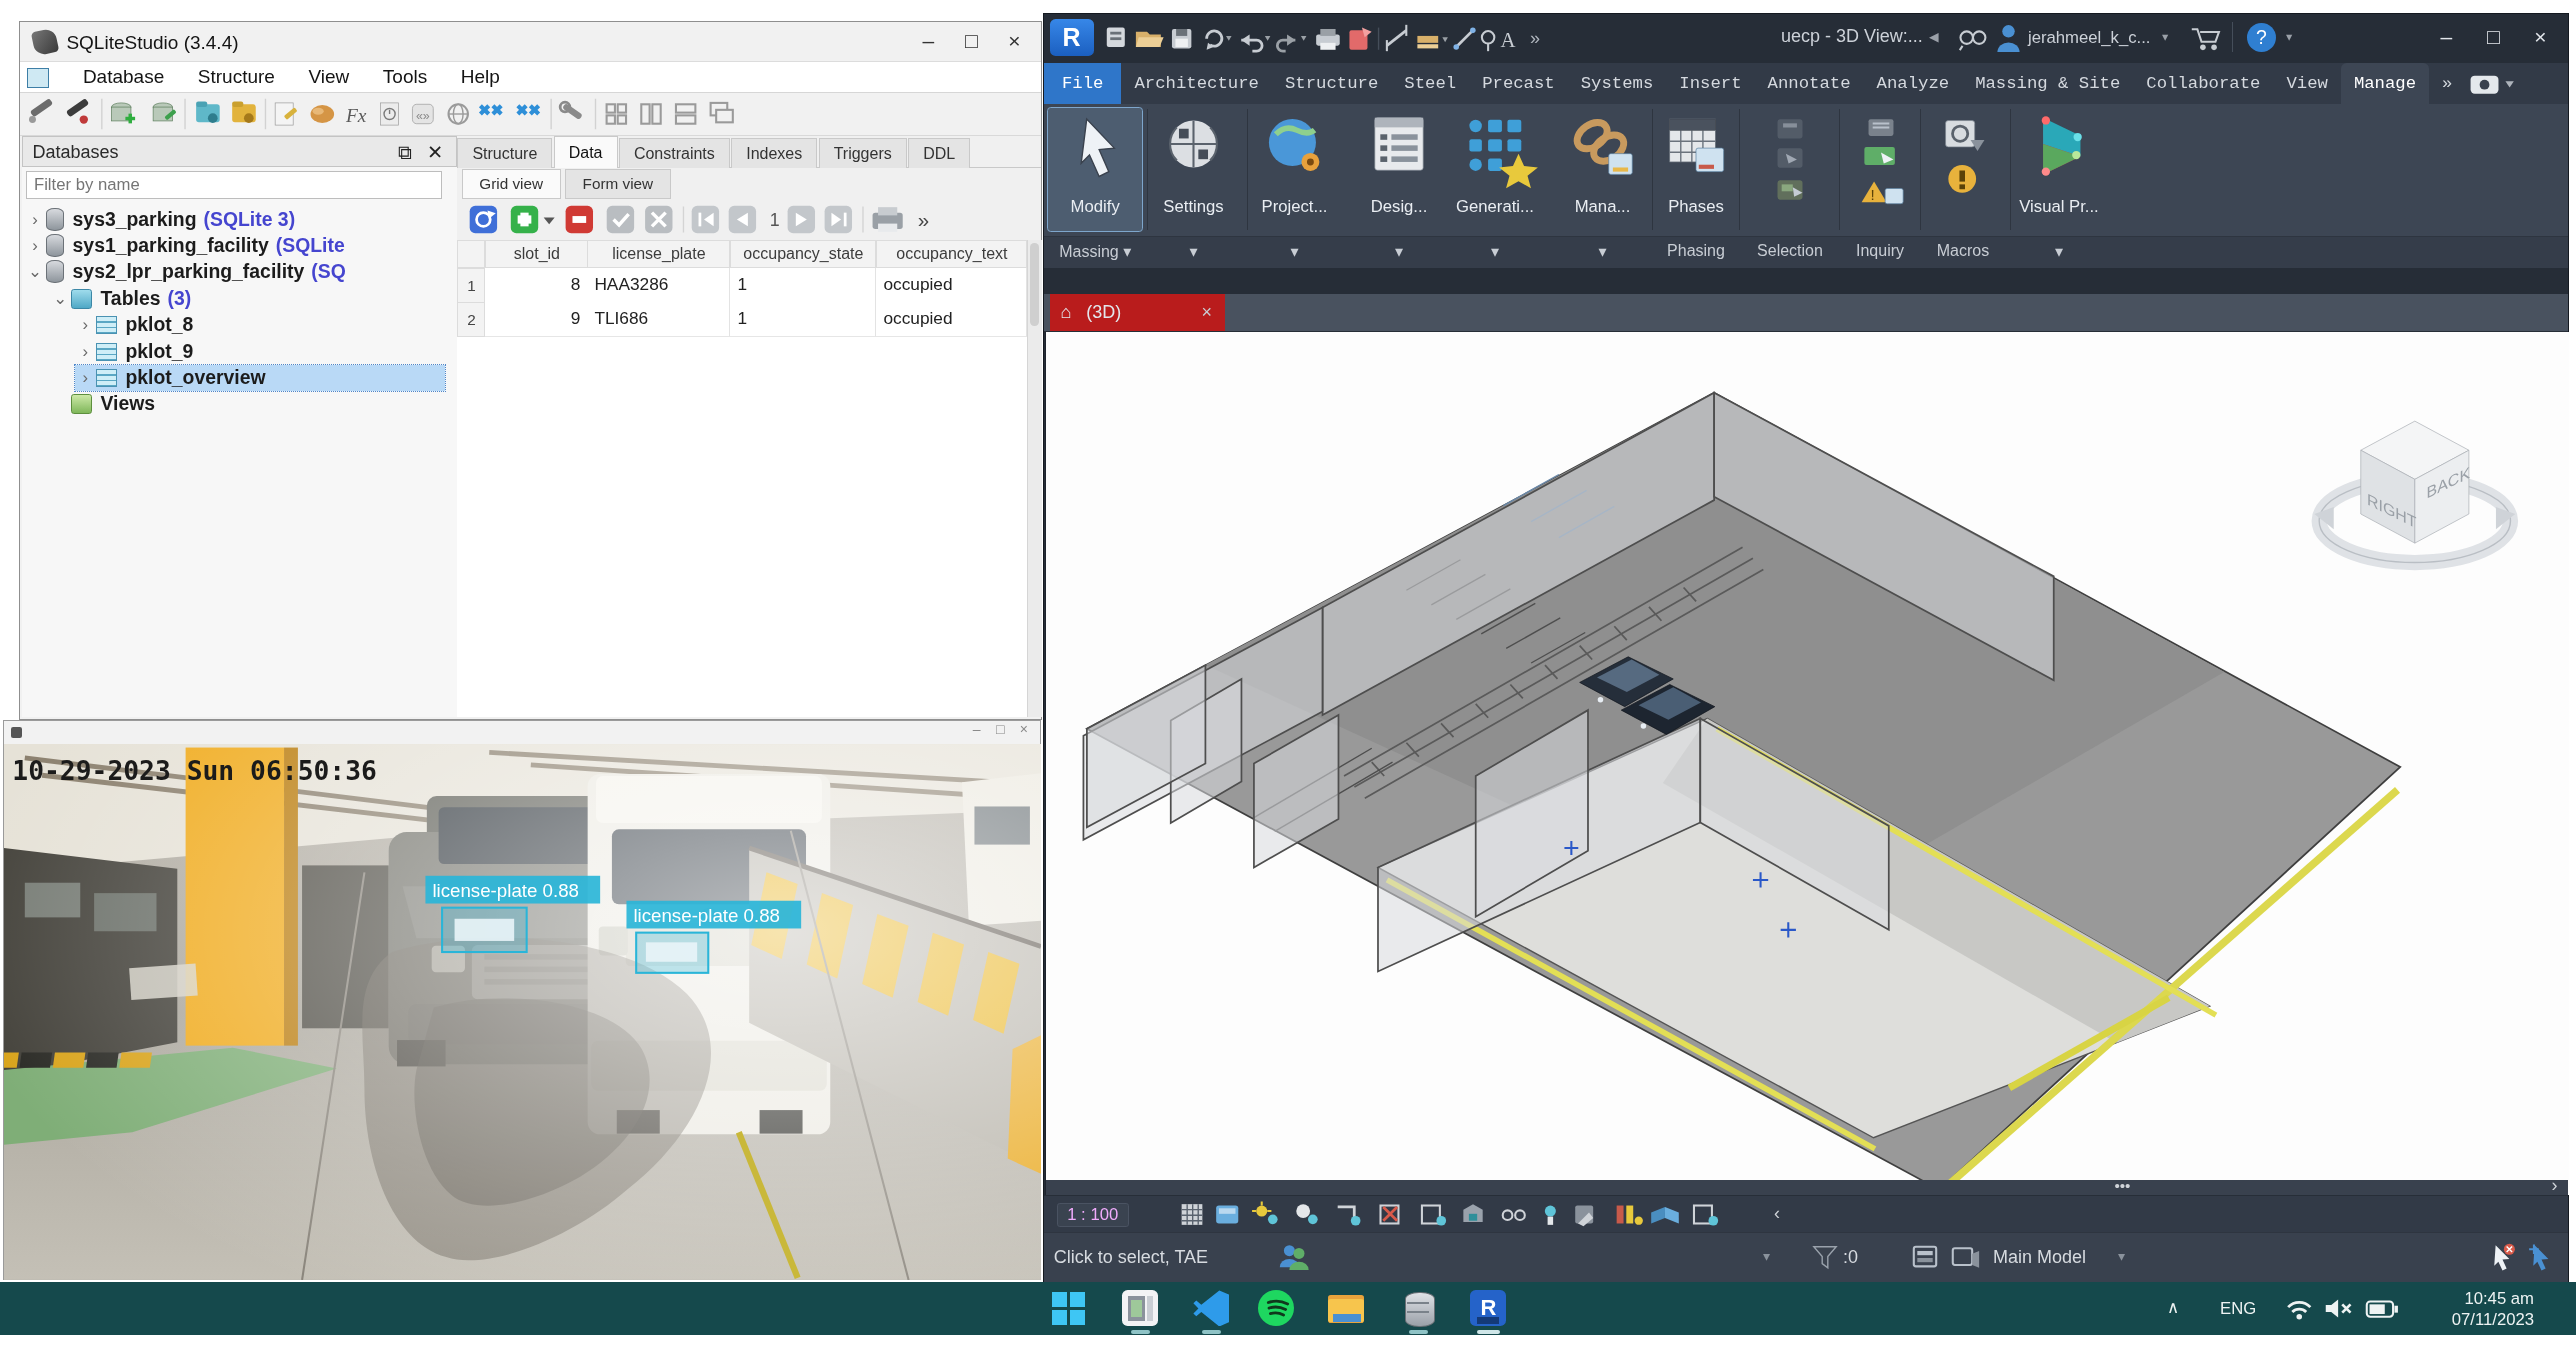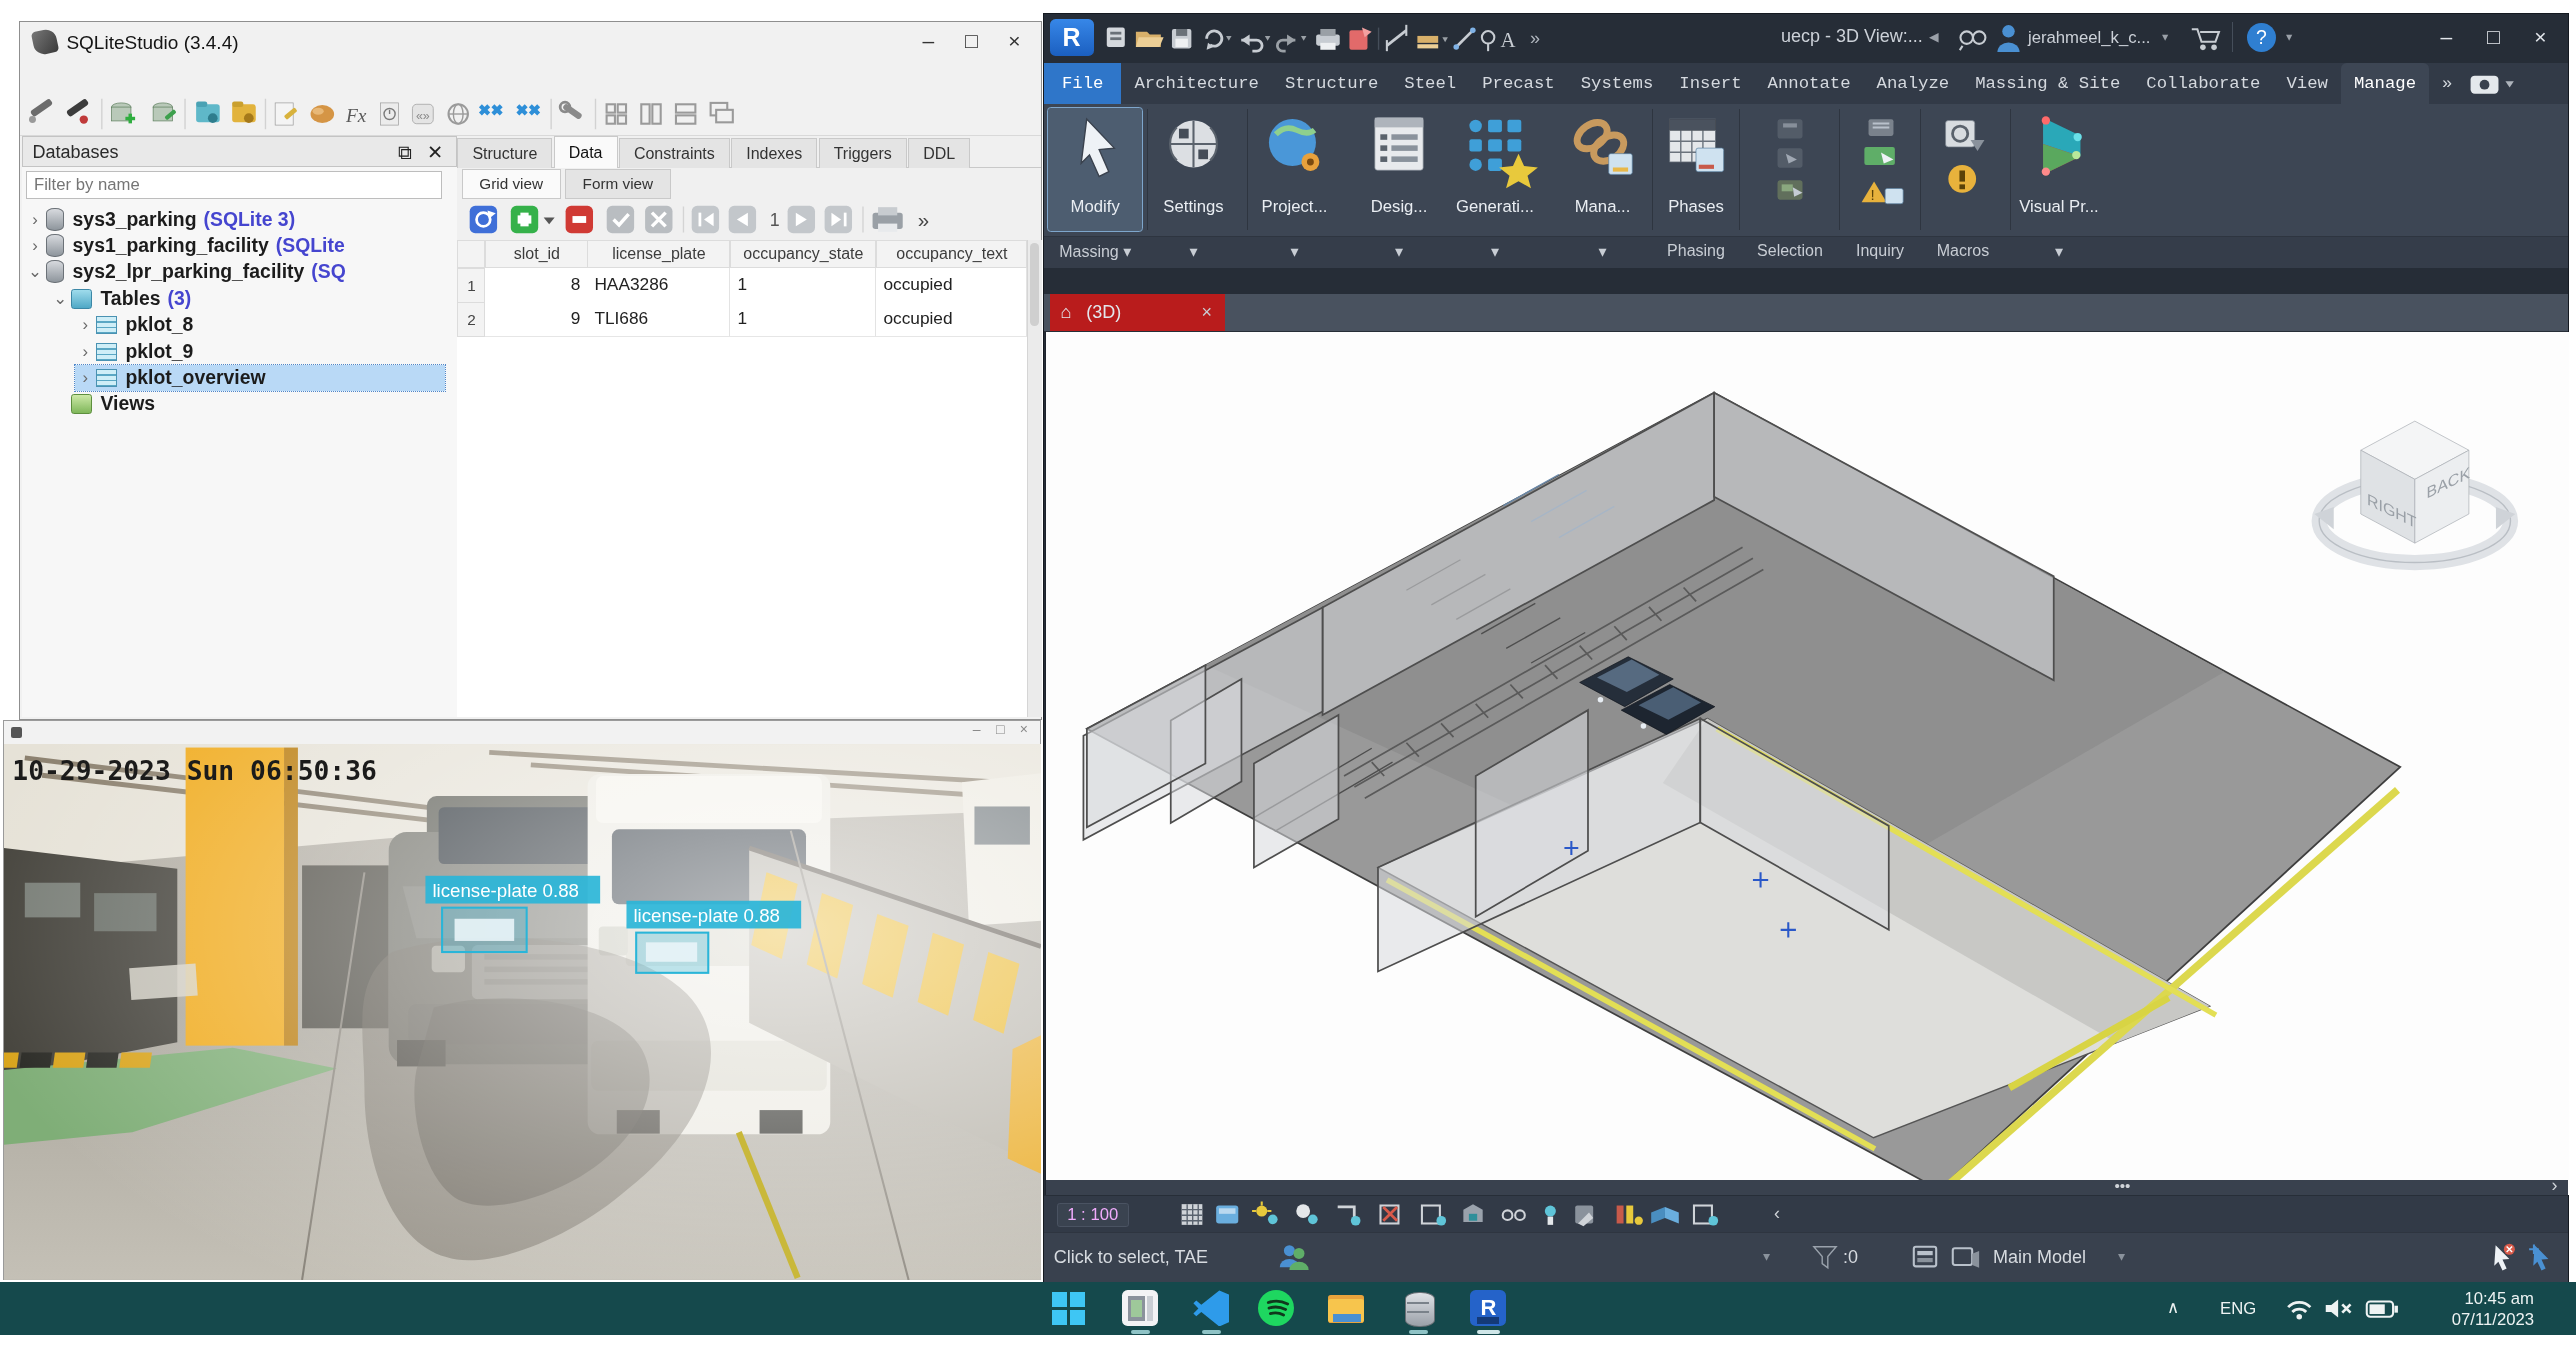--- a/index.html
+++ b/index.html
@@ -94,20 +94,29 @@
   <div id="sqls" class="a">
     <div class="a sq-title">
       <div class="a sq-appic"></div>
       <div class="a txt nowrap">SQLiteStudio (3.4.4)</div>
       <div class="a" style="right:7px;top:4.2px;">
         <span class="wc">–</span>
         <span class="wc">□</span>
         <span class="wc">×</span>
       </div>
     </div>
+    <div class="a sq-menu">
+      <div class="a sq-menuic"></div>
+      <span style="margin-left:32px;"></span>
+      <span class="mi">Database</span>
+      <span class="mi">Structure</span>
+      <span class="mi">View</span>
+      <span class="mi">Tools</span>
+      <span class="mi">Help</span>
+    </div>
 
     <div class="a sq-tools">
       <svg width="735" height="42" viewBox="0 0 1060 60">
         <g>
             <rect x="14" y="16" width="34" height="10" rx="4" transform="rotate(-35 31 21)" fill="#6c6c6c"></rect>
             <circle cx="18" cy="38" r="5" fill="#9a9a9a"></circle>
           </g>
         <g>
             <rect x="66" y="16" width="34" height="10" rx="4" transform="rotate(-35 83 21)" fill="#3c3c3c"></rect>
             <circle cx="92" cy="38" r="6" fill="#c03a3a"></circle>

